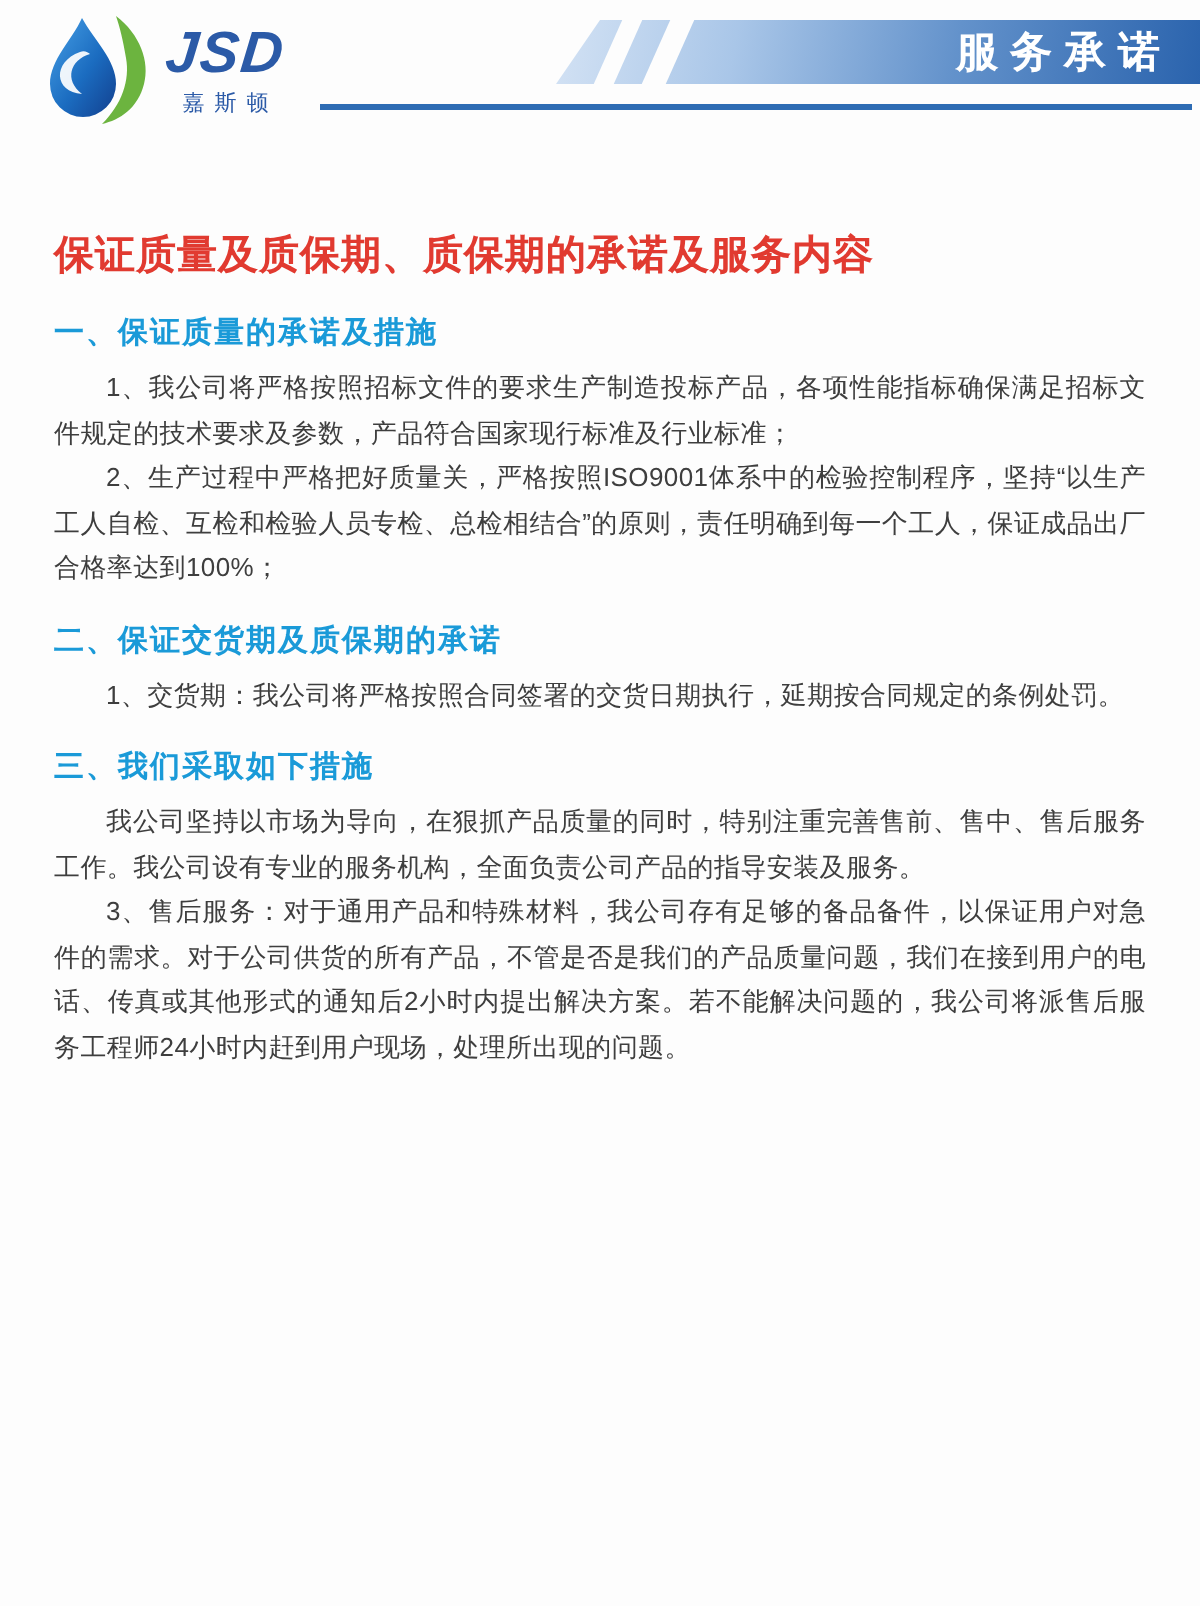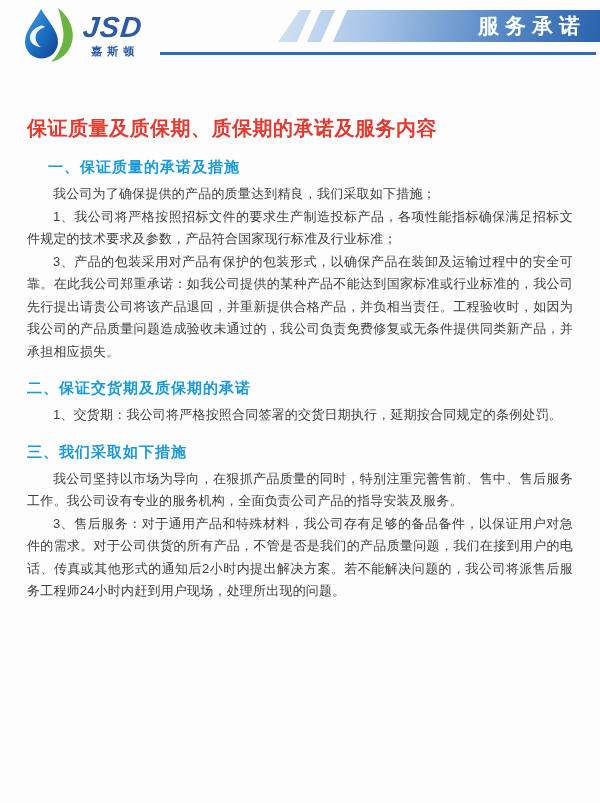--- a/index.html
+++ b/index.html
@@ -13,21 +13,21 @@
   
   .header{position:relative;height:70px;}
   .logo{position:absolute;left:20px;top:7px;display:flex;align-items:center;}
   .logo svg{display:block;}
   .logo-text{margin-left:7px;display:flex;flex-direction:column;align-items:center;}
   .logo-acronym{
     color:#2b5aa7;font-size:29px;font-weight:bold;font-style:italic;
     letter-spacing:1px;line-height:30px;transform:skewX(-6deg);
   }
   .logo-company{
-    color:#2b5aa7;font-size:11px;font-weight:bold;
+    color:#2b5aa7;font-size:11px;font-weight:normal;
     letter-spacing:5px;margin-top:2px;text-indent:5px;
   }
   .banner{
     position:absolute;right:0;top:10px;width:322px;height:32px;
     background:linear-gradient(100deg,#d3e2f4 0%,#a9c6e8 28%,#6392cb 62%,#2a63ad 100%);
     clip-path:polygon(22px 0,100% 0,100% 100%,0 100%);
   }
   .banner-stripe{
     position:absolute;top:0;bottom:0;width:10px;background:#fdfdfd;
     transform:skewX(-24deg);
@@ -47,21 +47,21 @@
   .content{padding:0 27px;}
   .doc-title{
     margin:46px 0 0 0;
     color:#e13a30;font-size:20px;font-weight:bold;line-height:24px;
     letter-spacing:0.5px;
   }
   .section-heading{
     margin:15px 0 6px 0;color:#1a9ad8;font-size:15px;font-weight:bold;
     line-height:20px;letter-spacing:1px;
   }
-  .section-heading.first{margin-top:17px;margin-left:21px;}
+  .section-heading.first{margin-top:17px;}
   .para{
     margin:0;color:#3e3e3e;font-size:13px;line-height:22.5px;
     text-indent:2em;text-align:justify;letter-spacing:0.2px;
   }
 </style>
 </head>
 <body>
 
 <div class="page">
 
@@ -98,23 +98,22 @@
     </div>
 
     <div class="header-line"></div>
   </div>
 
   <div class="content">
 
     <h1 class="doc-title">保证质量及质保期、质保期的承诺及服务内容</h1>
 
     <h2 class="section-heading first">一、保证质量的承诺及措施</h2>
-    <p class="para">我公司为了确保提供的产品的质量达到精良，我们采取如下措施；</p>
     <p class="para">1、我公司将严格按照招标文件的要求生产制造投标产品，各项性能指标确保满足招标文件规定的技术要求及参数，产品符合国家现行标准及行业标准；</p>
-    <p class="para">3、产品的包装采用对产品有保护的包装形式，以确保产品在装卸及运输过程中的安全可靠。在此我公司郑重承诺：如我公司提供的某种产品不能达到国家标准或行业标准的，我公司先行提出请贵公司将该产品退回，并重新提供合格产品，并负相当责任。工程验收时，如因为我公司的产品质量问题造成验收未通过的，我公司负责免费修复或无条件提供同类新产品，并承担相应损失。</p>
+    <p class="para">2、生产过程中严格把好质量关，严格按照ISO9001体系中的检验控制程序，坚持“以生产工人自检、互检和检验人员专检、总检相结合”的原则，责任明确到每一个工人，保证成品出厂合格率达到100%；</p>
 
     <h2 class="section-heading">二、保证交货期及质保期的承诺</h2>
     <p class="para">1、交货期：我公司将严格按照合同签署的交货日期执行，延期按合同规定的条例处罚。</p>
 
     <h2 class="section-heading">三、我们采取如下措施</h2>
     <p class="para">我公司坚持以市场为导向，在狠抓产品质量的同时，特别注重完善售前、售中、售后服务工作。我公司设有专业的服务机构，全面负责公司产品的指导安装及服务。</p>
     <p class="para">3、售后服务：对于通用产品和特殊材料，我公司存有足够的备品备件，以保证用户对急件的需求。对于公司供货的所有产品，不管是否是我们的产品质量问题，我们在接到用户的电话、传真或其他形式的通知后2小时内提出解决方案。若不能解决问题的，我公司将派售后服务工程师24小时内赶到用户现场，处理所出现的问题。</p>
 
   </div>
 </div>

